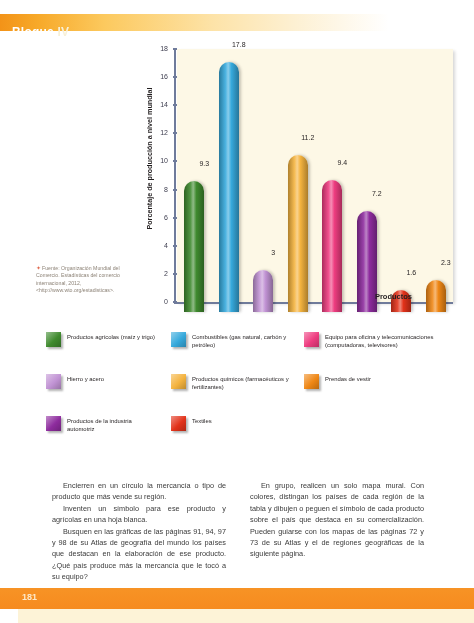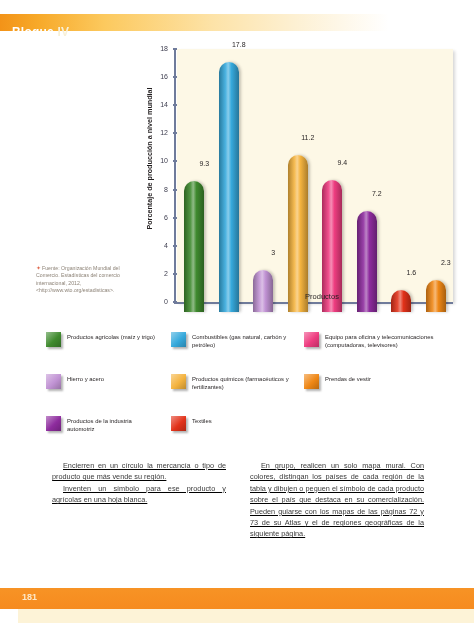--- a/index.html
+++ b/index.html
@@ -123,23 +123,23 @@
     margin-left: -10px;
     text-align: center;
     font-size: 7px;
     color: #231f20;
   }
 
   #xlabel {
     position: absolute;
     left: 100px; top: 258px;
     width: 180px;
-    text-align: center;
+    text-align: right;
     font-size: 7.5px;
-    font-weight: normal;
+    font-weight: bold;
     color: #231f20;
   }
 
   
   #source-note {
     position: absolute;
     left: 36px; top: 265px;
     width: 104px;
     font-size: 5.2px;
     line-height: 7.4px;
@@ -174,25 +174,24 @@
   .legend-text {
     font-size: 5.9px;
     line-height: 8.2px;
     color: #231f20;
     padding-top: 1px;
   }
 
   
   #body-text {
     position: absolute;
-    left: 52px; top: 460px;
+    left: 52px; top: 480px;
     width: 372px;
     display: flex;
     gap: 24px;
-    text-decoration: underline;
   }
   .col {
     width: 178px;
     font-size: 7.3px;
     line-height: 11.4px;
     color: #3a3a3a;
     text-align: justify;
   }
   .col p {
     margin: 0;
@@ -339,20 +338,21 @@
     <div class="legend-item" style="left: 125px; top: 84px; width: 120px;">
       <span class="legend-swatch" style="background: linear-gradient(135deg, rgb(239, 142, 129) 0%, rgb(226, 50, 26) 55%, rgb(176, 39, 20) 100%);"></span>
       <span class="legend-text">Textiles</span>
     </div>
   </div>
 
 <div id="body-text">
   <div class="col" id="col-left">
       <p>Encierren en un círculo la mercancía o tipo de producto que más vende su región.</p>
       <p>Inventen un símbolo para ese producto y agrícolas en una hoja blanca.</p>
+      <p>Busquen en las gráficas de las páginas 91, 94, 97 y 98 de su Atlas de geografía del mundo los países que destacan en la elaboración de ese producto. ¿Qué país produce más la mercancía que le tocó a su equipo?</p>
     </div>
   <div class="col" id="col-right">
       <p>En grupo, realicen un solo mapa mural. Con colores, distingan los países de cada región de la tabla y dibujen o peguen el símbolo de cada producto sobre el país que destaca en su comercialización. Pueden guiarse con los mapas de las páginas 72 y 73 de su Atlas y el de regiones geográficas de la siguiente página.</p>
     </div>
 </div>
 
 <div id="footer-band"></div>
 <div id="page-number">181</div>
 <div id="footer-strip"></div>
 

